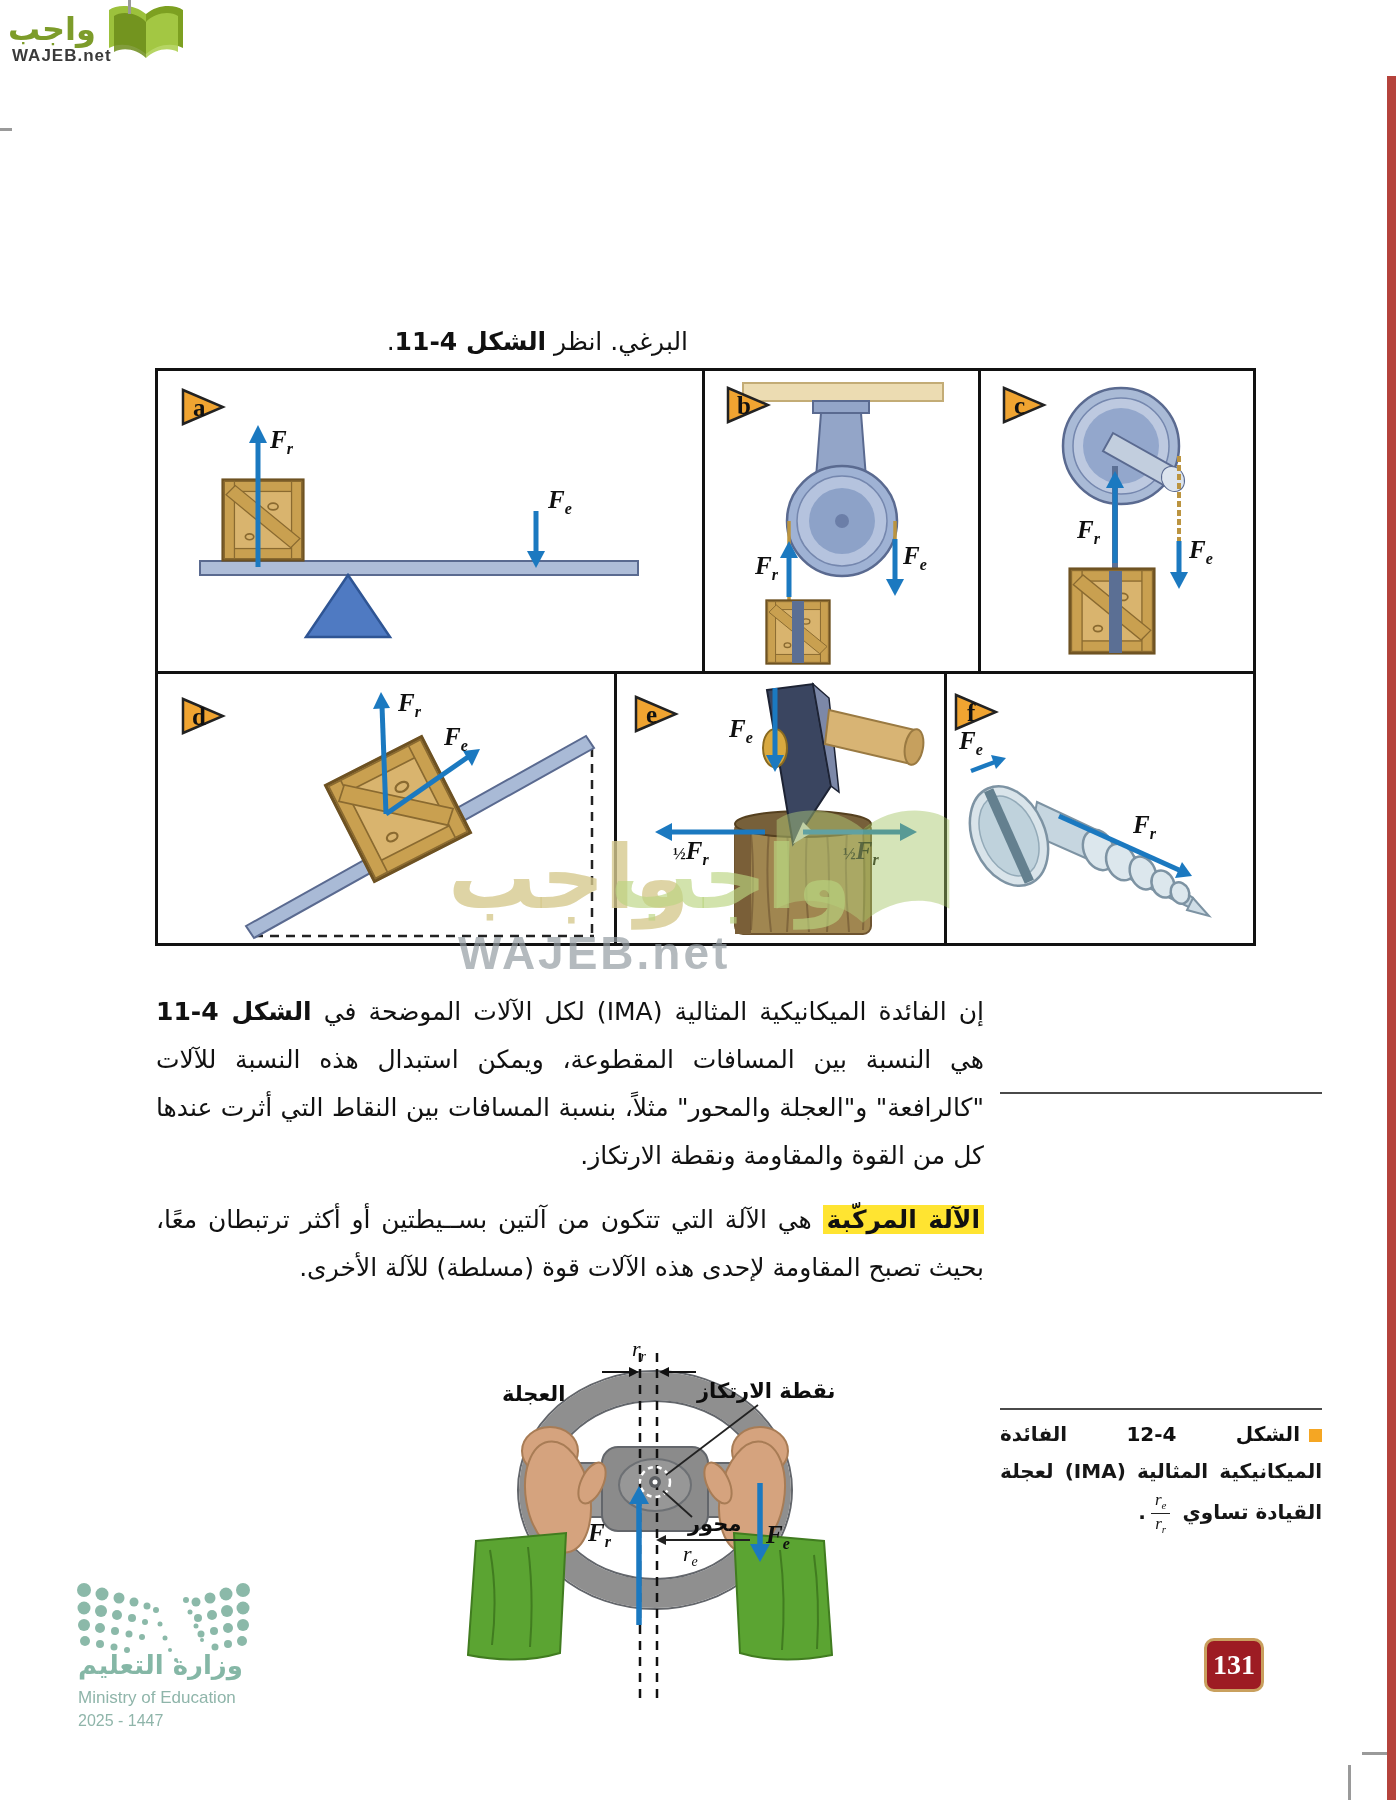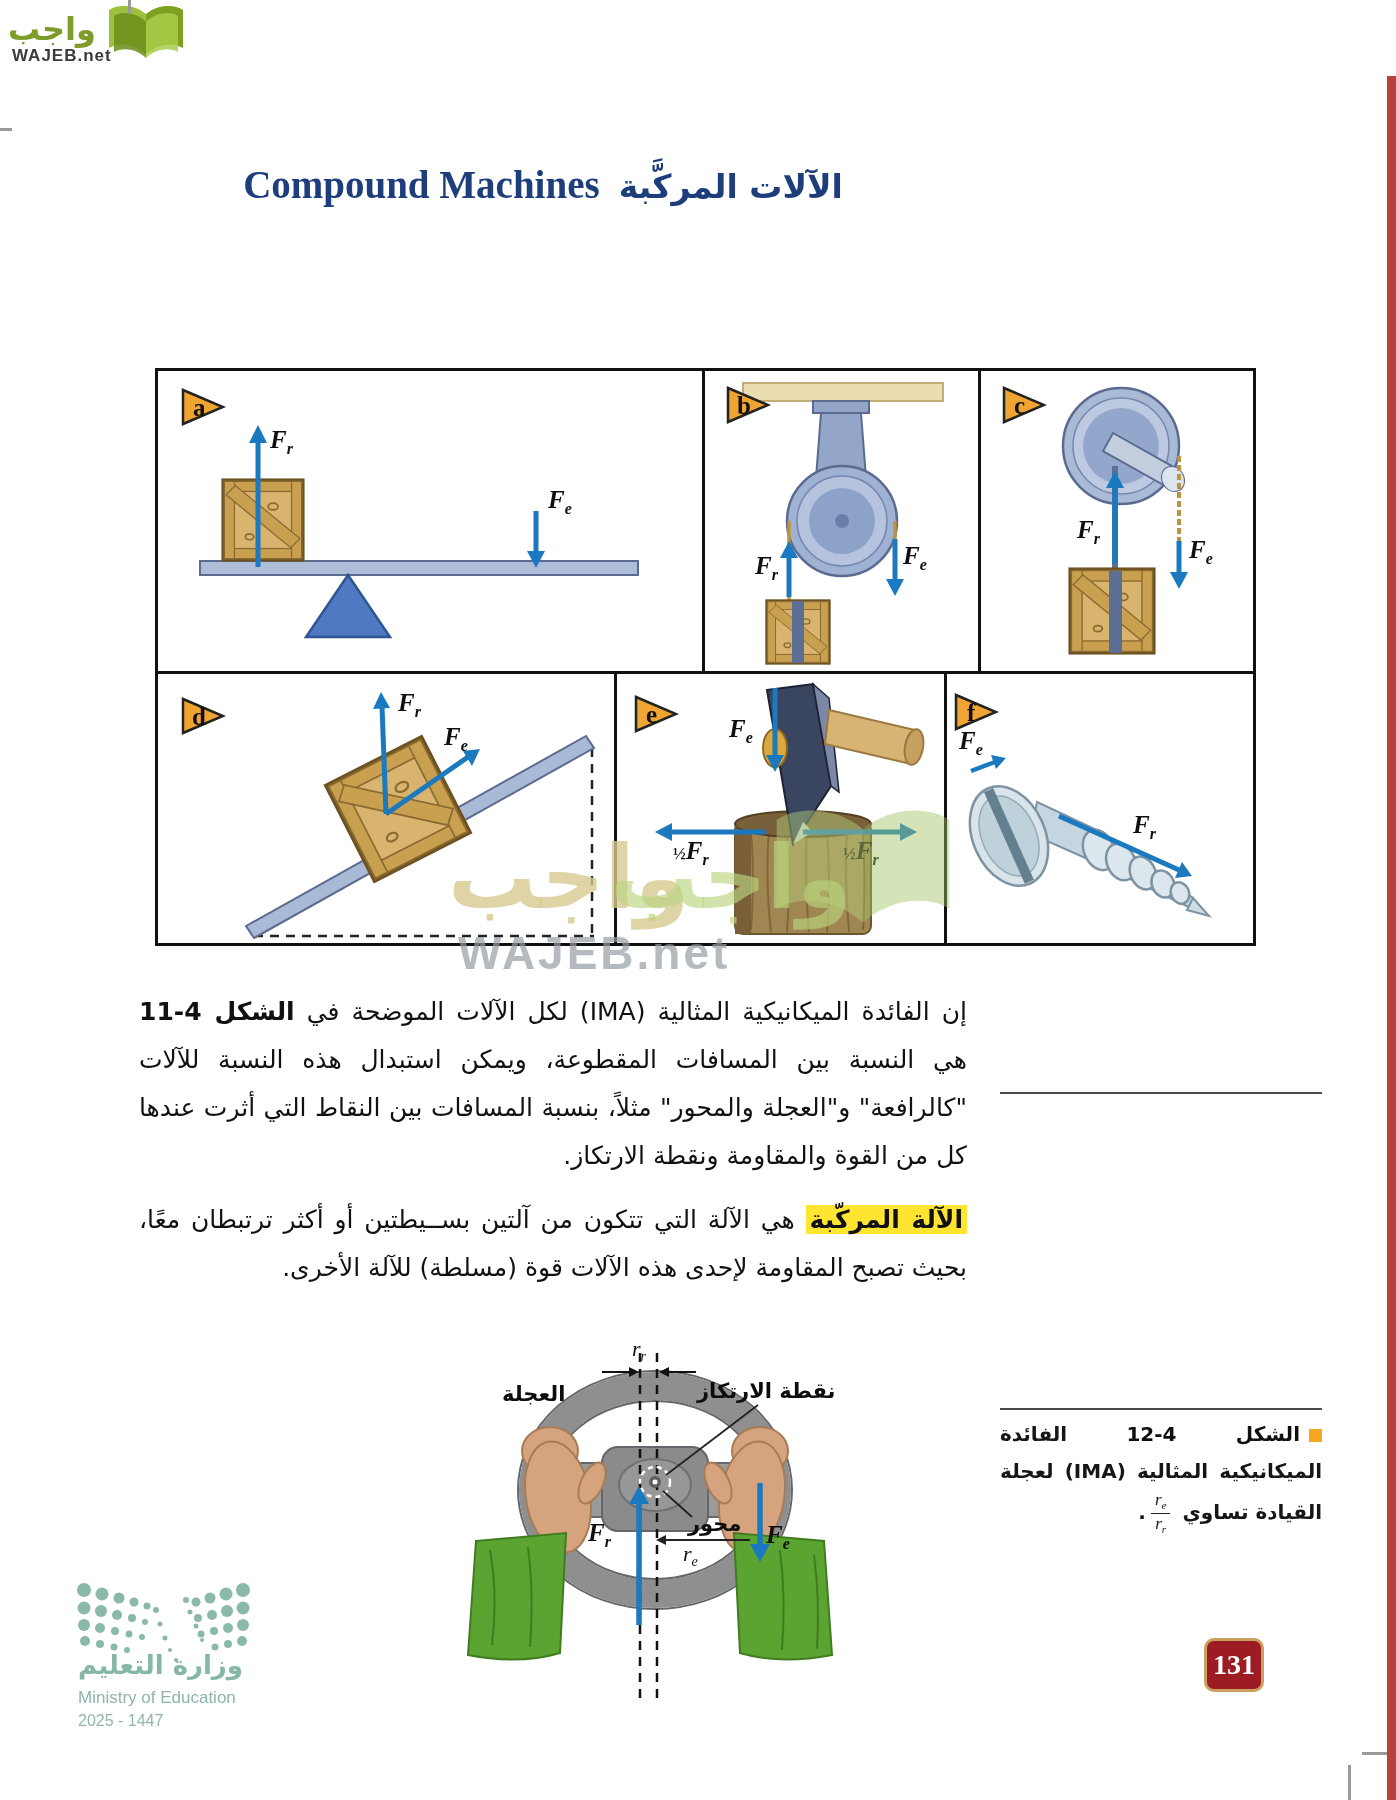--- a/index.html
+++ b/index.html
@@ -15,21 +15,21 @@
   
   .edge-strip{position:absolute;left:1387px;top:76px;width:9px;height:1724px;background:#b5433c;}
   
   .title{position:absolute;left:137px;top:162px;width:812px;text-align:center;direction:rtl;white-space:nowrap;}
   .title .t-ar{font-size:33px;font-weight:bold;color:#1d3d7b;}
   .title .t-en{font-family:"Liberation Serif",serif;font-size:39px;font-weight:bold;color:#1d3d7b;margin-right:14px;}
   
   .rtl-just{direction:rtl;text-align:justify;}
   .intro{position:absolute;left:140px;top:236px;width:812px;font-size:25px;line-height:44px;}
   .intro-l3{position:absolute;left:140px;top:322px;width:548px;direction:rtl;text-align:right;font-size:25px;line-height:40px;}
-  .body-col{position:absolute;left:139px;top:988px;width:828px;font-size:25px;line-height:48px;}
+  .body-col{position:absolute;left:156px;top:988px;width:828px;font-size:25px;line-height:48px;}
   .body-col p{margin:0 0 16px 0;}
   .b{font-weight:bold;}
   .hl{background:#ffe431;font-weight:bold;padding:0 4px;}
   
   .fig11{position:absolute;left:155px;top:368px;width:1101px;height:578px;border:3px solid #111;box-sizing:border-box;background:#fff;}
   .panel{position:absolute;overflow:hidden;}
   .gline{position:absolute;background:#111;}
   .tri{position:absolute;}
   .tri polygon{fill:#f0a431;stroke:#222;stroke-width:2.5;}
   .tri text{font-family:"Liberation Serif",serif;font-weight:bold;font-size:25px;fill:#111;}
@@ -96,25 +96,24 @@
   <div class="logo-ar">واجب</div>
   <div class="logo-en">WAJEB.net</div>
 
   <div class="cm" style="left:128px;top:0;width:3px;height:14px"></div>
   <div class="cm" style="left:0;top:128px;width:12px;height:3px"></div>
   <div class="cm" style="left:1362px;top:1752px;width:34px;height:3px"></div>
   <div class="cm" style="left:1348px;top:1765px;width:3px;height:35px"></div>
 
   <div class="edge-strip"></div>
 
-  <div class="title">
-    <span class="t-ar">الآلات المركَّبة</span>
-    <span class="t-en">Compound Machines</span>
+
+  <div class="intro-l3">
+    <span>البرغي. انظر </span><span class="b">الشكل 4-11</span><span>.</span>
   </div>
-
 
   <div class="fig11">
 
     <div class="gline" style="left:544px;top:0;width:3px;height:300px"></div>
     <div class="gline" style="left:820px;top:0;width:3px;height:300px"></div>
     <div class="gline" style="left:0;top:300px;width:1095px;height:3px"></div>
     <div class="gline" style="left:456px;top:303px;width:3px;height:269px"></div>
     <div class="gline" style="left:786px;top:303px;width:3px;height:269px"></div>
 
     <div class="panel" style="left:0;top:0;width:544px;height:300px">

